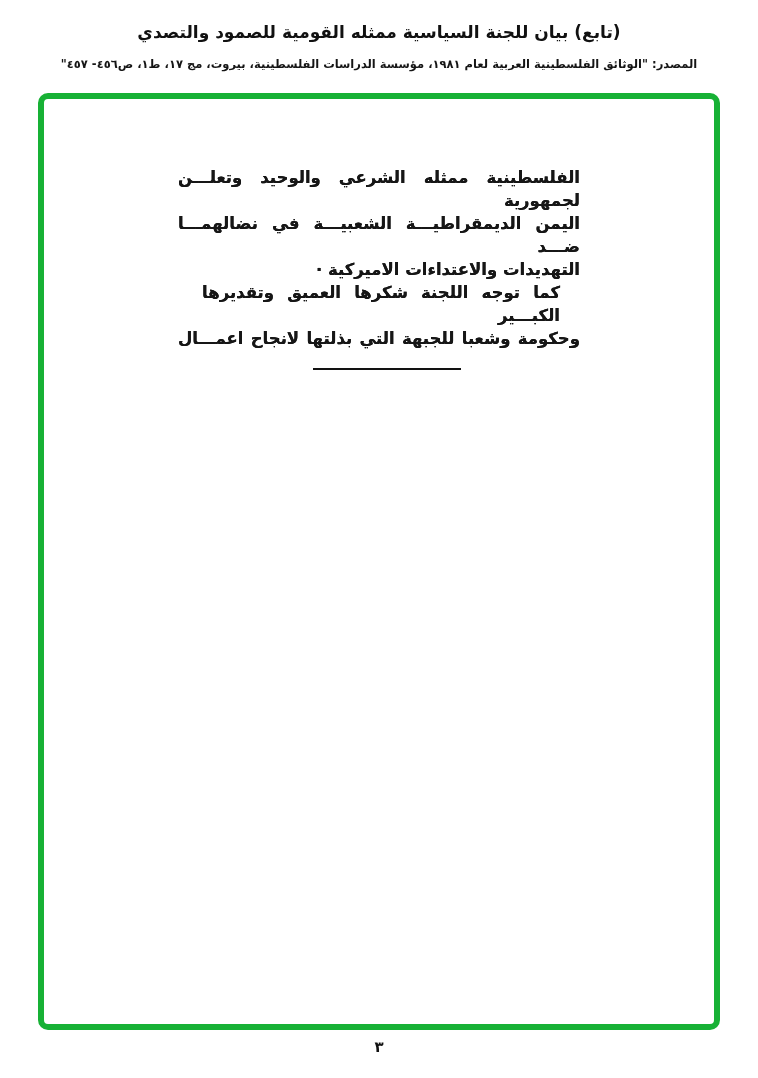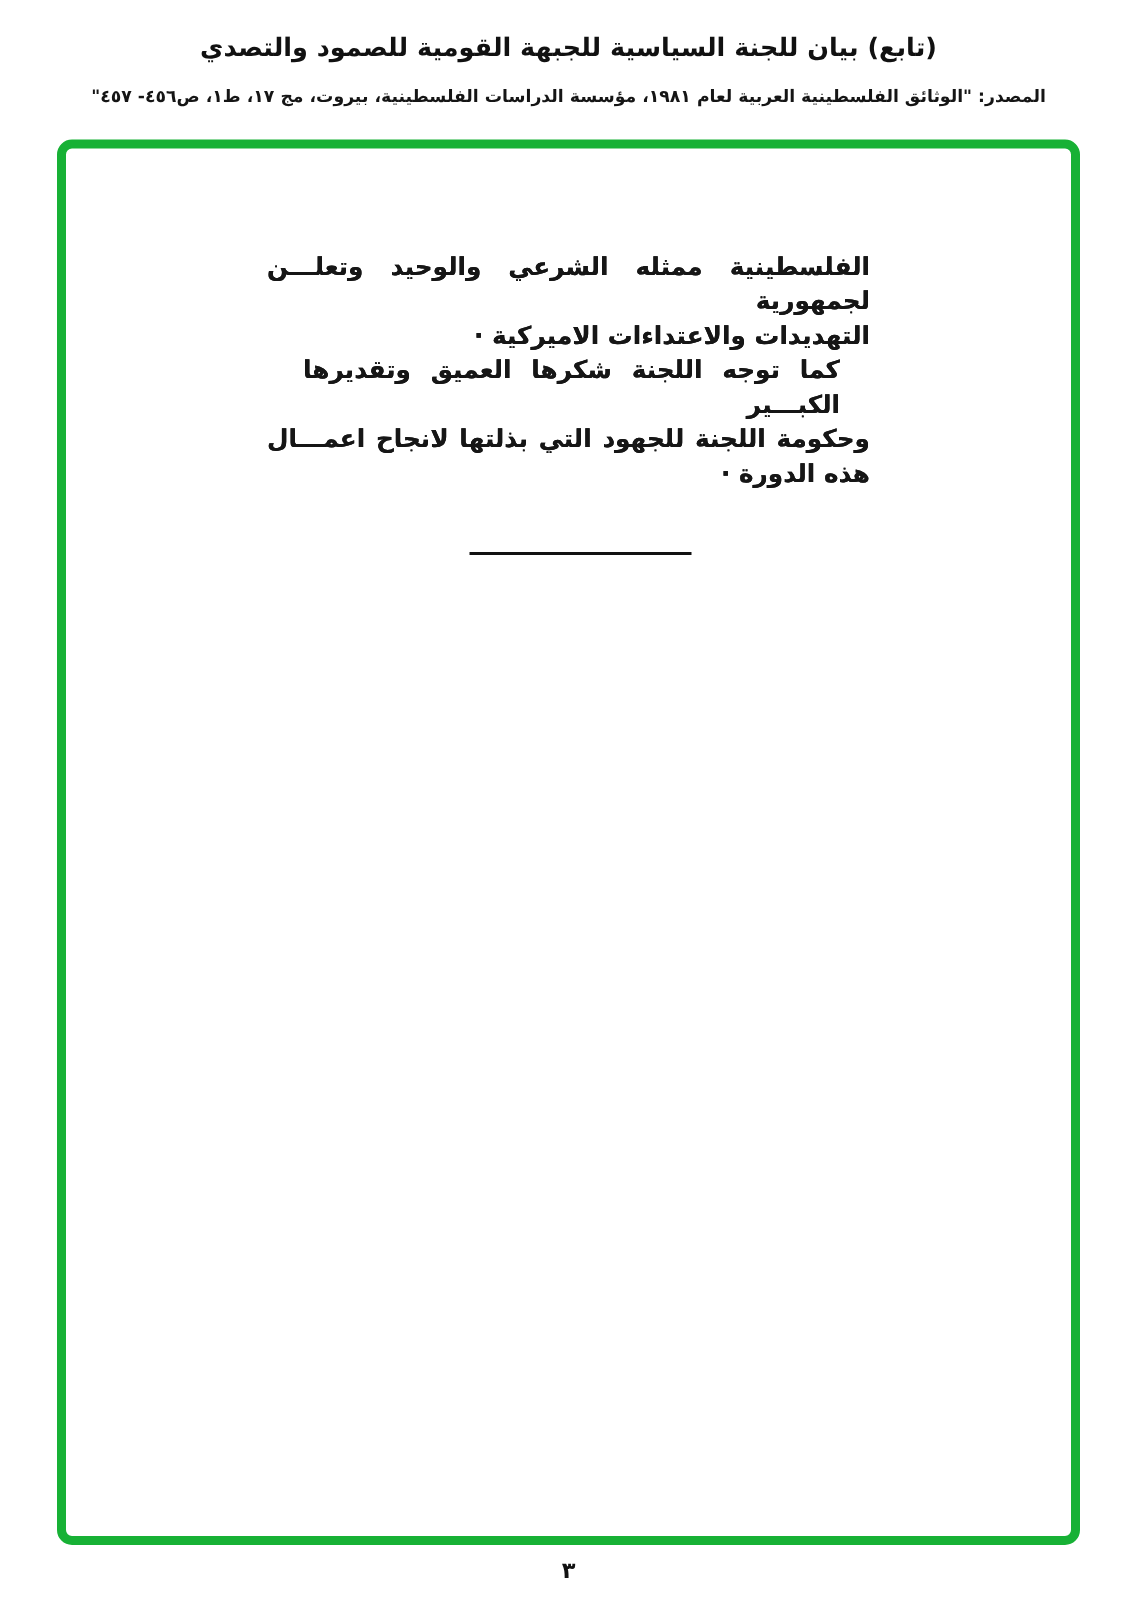--- a/index.html
+++ b/index.html
@@ -85,29 +85,29 @@
     top:1038px;left:0;right:0;
     text-align:center;
     font-size:15px;
     font-weight:700;
     color:#111;
   }
 </style>
 </head>
 <body>
 
-<div class="doc-title">(تابع) بيان للجنة السياسية للجبهة القومية للصمود والتصدي</div>
+<div class="doc-title">(تابع) بيان للجنة السياسية ممثله القومية للصمود والتصدي</div>
 
 <div class="doc-source">المصدر: "الوثائق الفلسطينية العربية لعام ١٩٨١،  مؤسسة الدراسات الفلسطينية، بيروت، مج ١٧، ط١، ص٤٥٦- ٤٥٧"</div>
 
 <div class="green-frame"></div>
 
 <div class="body-text">
   <div class="line just">الفلسطينية ممثله الشرعي والوحيد وتعلـــن لجمهورية</div>
+  <div class="line just">اليمن الديمقراطيـــة الشعبيـــة في نضالهمـــا ضـــد</div>
   <div class="line end">التهديدات والاعتداءات الاميركية ·</div>
   <div class="line just indent">كما توجه اللجنة شكرها العميق وتقديرها الكبـــير</div>
-  <div class="line just">وحكومة اللجنة للجهود التي بذلتها لانجاح اعمـــال</div>
-  <div class="line end">هذه الدورة ·</div>
+  <div class="line just">وحكومة وشعبا للجبهة التي بذلتها لانجاح اعمـــال</div>
 </div>
 
 <div class="divider"></div>
 
 <div class="page-number">٣</div>
 
 </body></html>

